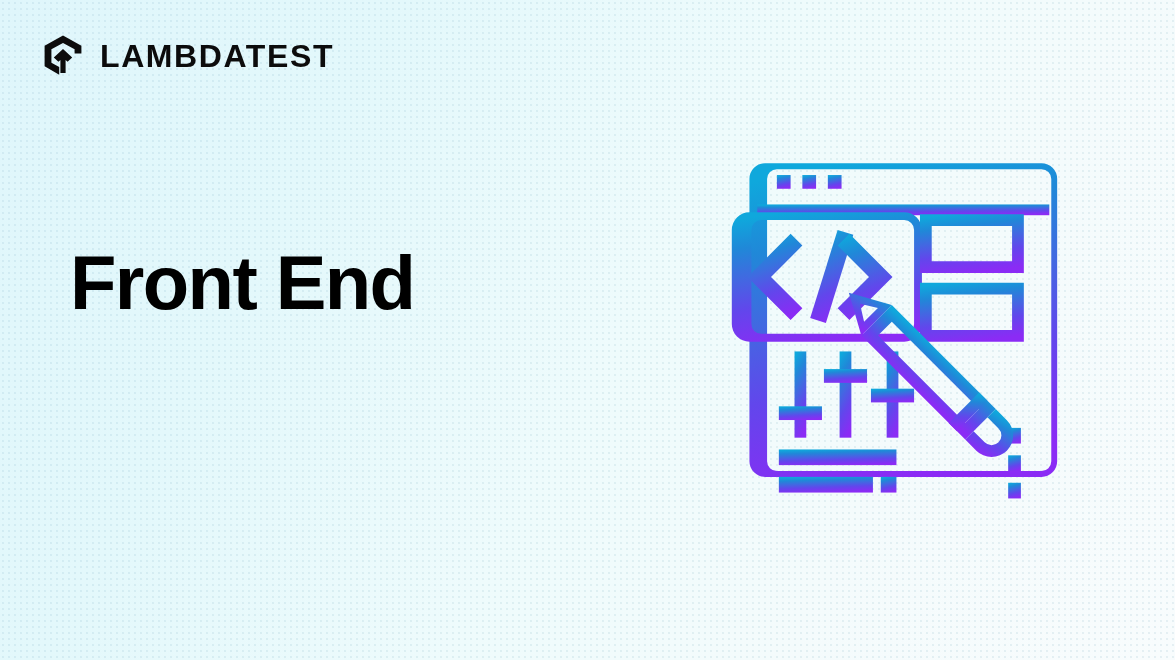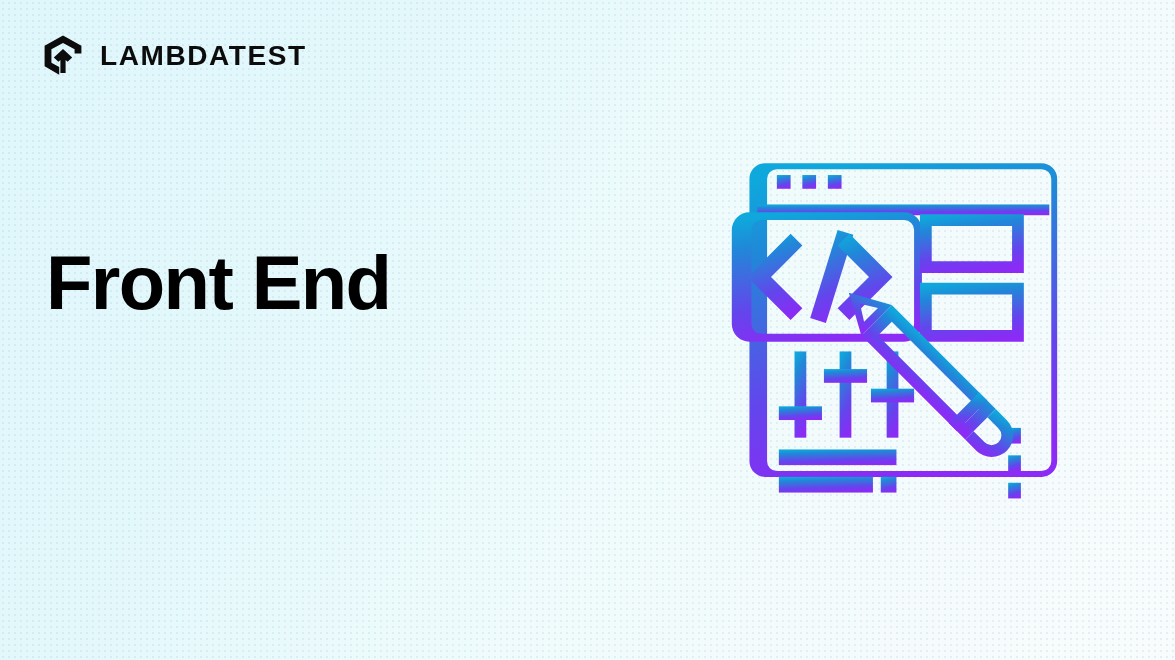--- a/index.html
+++ b/index.html
@@ -33,21 +33,21 @@
   .logo {
     position: absolute;
     left: 40px;
     top: 33px;
     display: flex;
     align-items: center;
     gap: 14px;
   }
   .logo-mark { display: block; width: 46px; height: 46px; }
   .logo-word {
-    font-size: 28px;
+    font-size: 32px;
     font-weight: 700;
     letter-spacing: 1.6px;
     color: #0c0c0c;
     line-height: 1;
     white-space: nowrap;
     font-family: "Liberation Sans", sans-serif;
   }
 
   
   .headline {
@@ -56,21 +56,21 @@
     top: 238px;
     margin: 0;
     font-size: 76px;
     font-weight: 700;
     line-height: 1.18;
     letter-spacing: -1.6px;
     color: #000000;
     font-family: "Liberation Sans", sans-serif;
     max-width: 640px;
   }
-  .headline-line { display: block; }
+  .headline-line { display: block; margin-left: 24px; }
 
   
   .illustration {
     position: absolute;
     left: 722px;
     top: 128px;
     width: 392px;
     height: 392px;
   }
   .illustration svg { display: block; width: 100%; height: 100%; }

